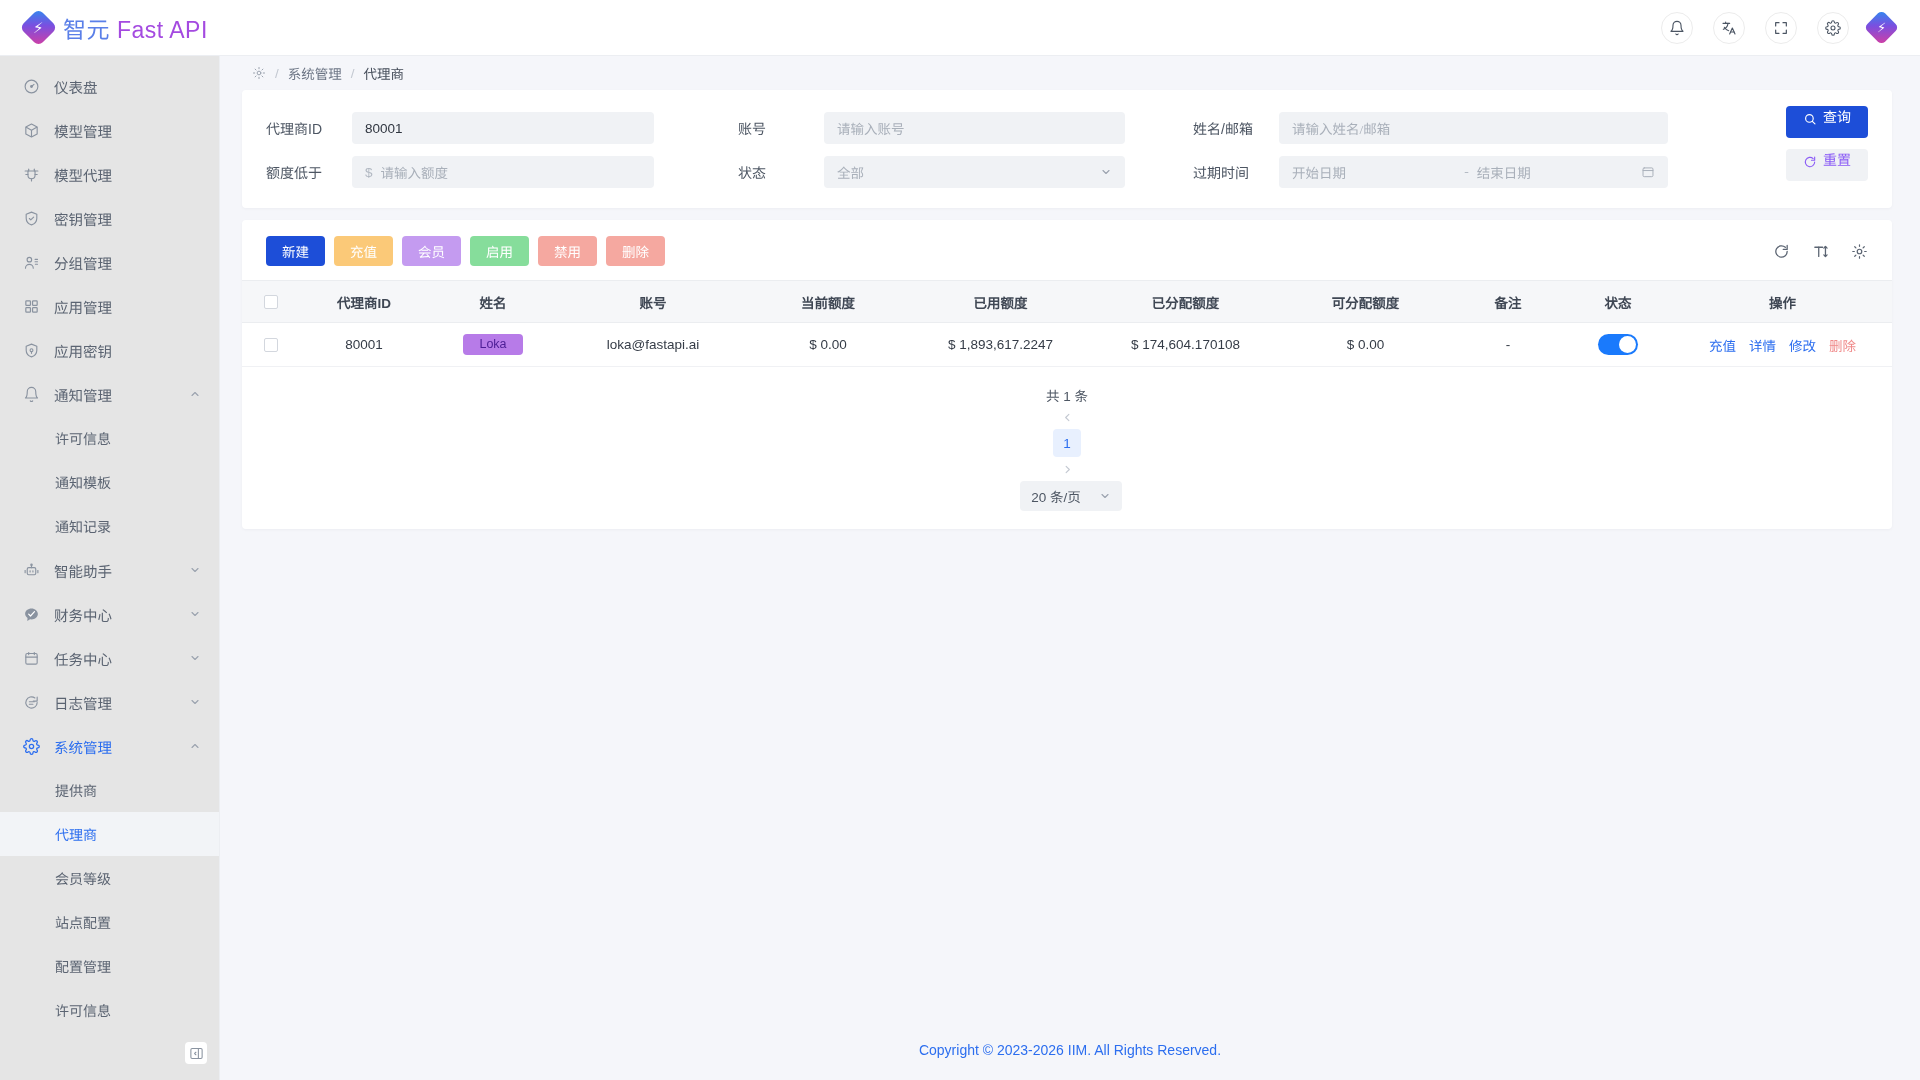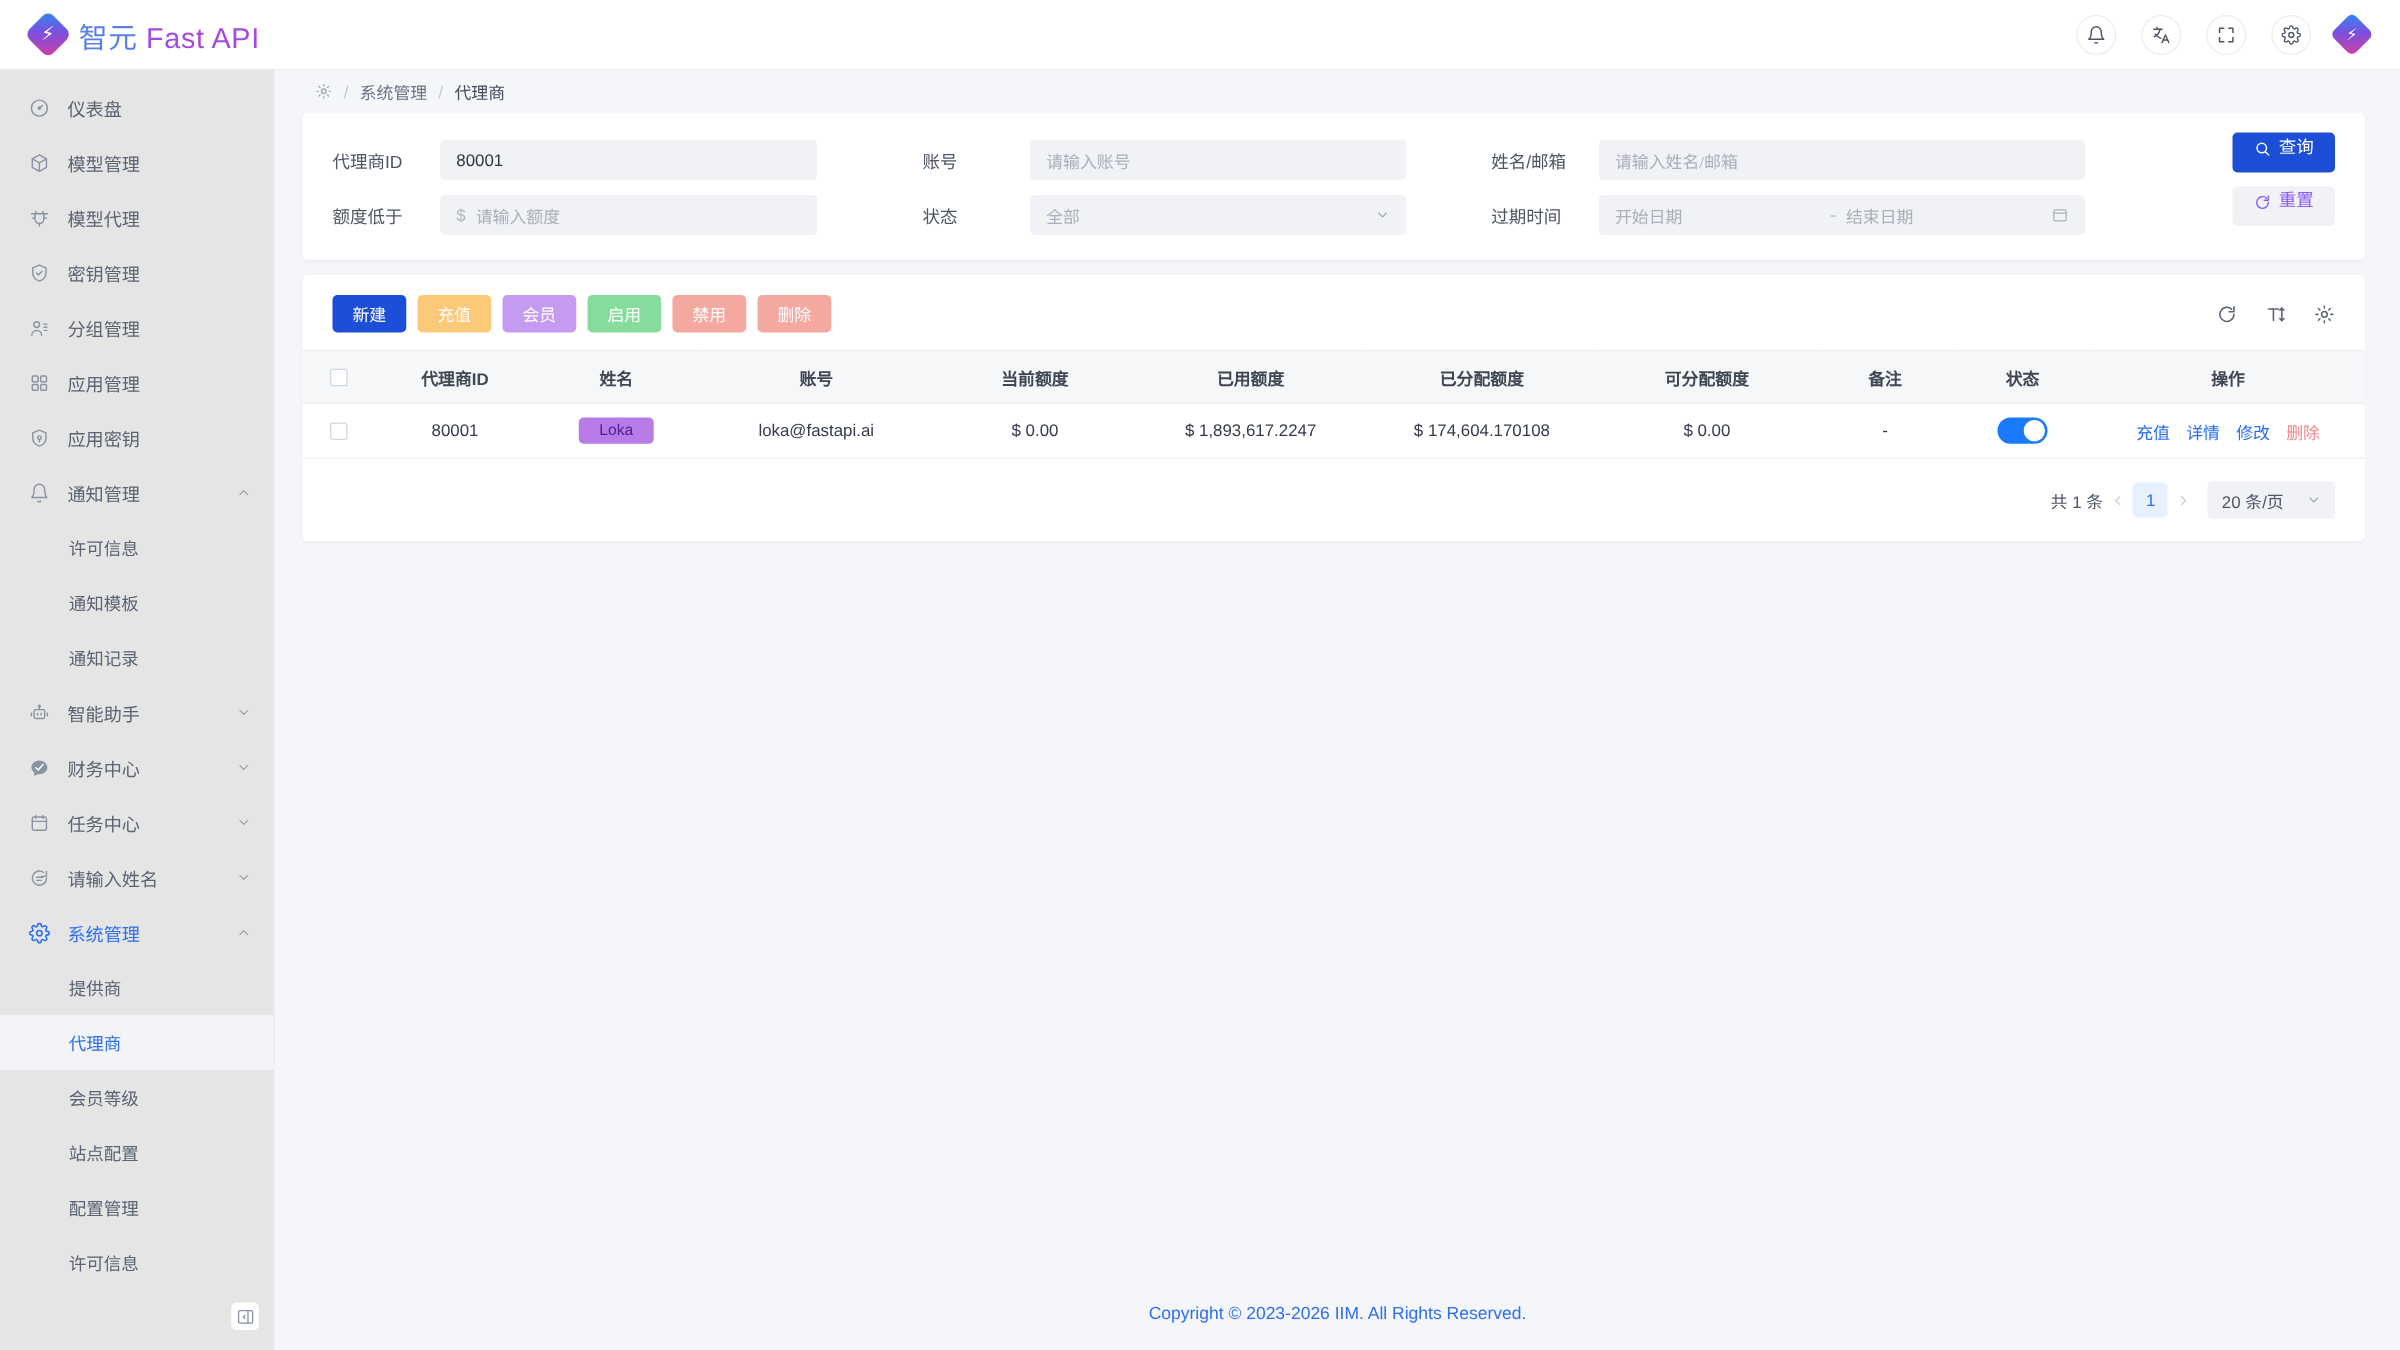--- a/index.html
+++ b/index.html
@@ -176,21 +176,21 @@
     display: inline-flex; align-items: center; cursor: pointer; padding: 2px;
     justify-content: flex-end;
   }
   .switch .knob { width: 17px; height: 17px; border-radius: 50%; background: #fff; }
   .ops { display: inline-flex; gap: 13px; }
   .ops a { font-size: 13.5px; color: #2c6eef; text-decoration: none; cursor: pointer; }
   .ops a.danger { color: #f08a8a; }
 
   .pager {
     display: flex; align-items: center; justify-content: flex-end;
-    gap: 0; padding: 18px 24px 4px 24px; font-size: 13.5px; color: #4d5663;
+    gap: 0; padding: 18px 24px 4px 24px; font-size: 13.5px; color: #4d5663; flex-direction: column;
   }
   .pg-arrow { width: 24px; height: 24px; display:flex; align-items:center; justify-content:center; color: #c3c8d1; cursor: pointer; }
   .pg-arrow svg { width: 11px; height: 11px; display: block; }
   .pg-num {
     min-width: 28px; height: 28px; border-radius: 4px; background: #e8f0fe;
     color: #2c6eef; display: flex; align-items: center; justify-content: center;
     font-size: 13.5px; cursor: pointer; padding: 0 6px;
   }
   .pg-size {
     height: 30px; background: #f0f2f5; border-radius: 4px; display: flex;
@@ -424,21 +424,21 @@
 
       <div class="menu-item">
         <span class="mi-icon">
           <svg viewBox="0 0 24 24" fill="none" stroke="currentColor" stroke-width="1.6" stroke-linecap="round" stroke-linejoin="round">
               <path d="M20 12a8 8 0 1 1-3.2-6.4"></path>
               <path d="M20 4.5V10h-5.5"></path>
               <path d="M9 11h7"></path>
               <path d="M9 14.5h5"></path>
             </svg>
         </span>
-        <span class="mi-label">请输入姓名</span>
+        <span class="mi-label">日志管理</span>
         <span class="mi-arrow">
           <svg viewBox="0 0 24 24" fill="none" stroke="currentColor" stroke-width="2.2" stroke-linecap="round" stroke-linejoin="round">
               <path d="M6 9l6 6 6-6"></path>
             </svg>
         </span>
       </div>
 
       <div class="menu-item active">
         <span class="mi-icon">
           <svg viewBox="0 0 24 24" fill="none" stroke="currentColor" stroke-width="1.8" stroke-linecap="round" stroke-linejoin="round">

